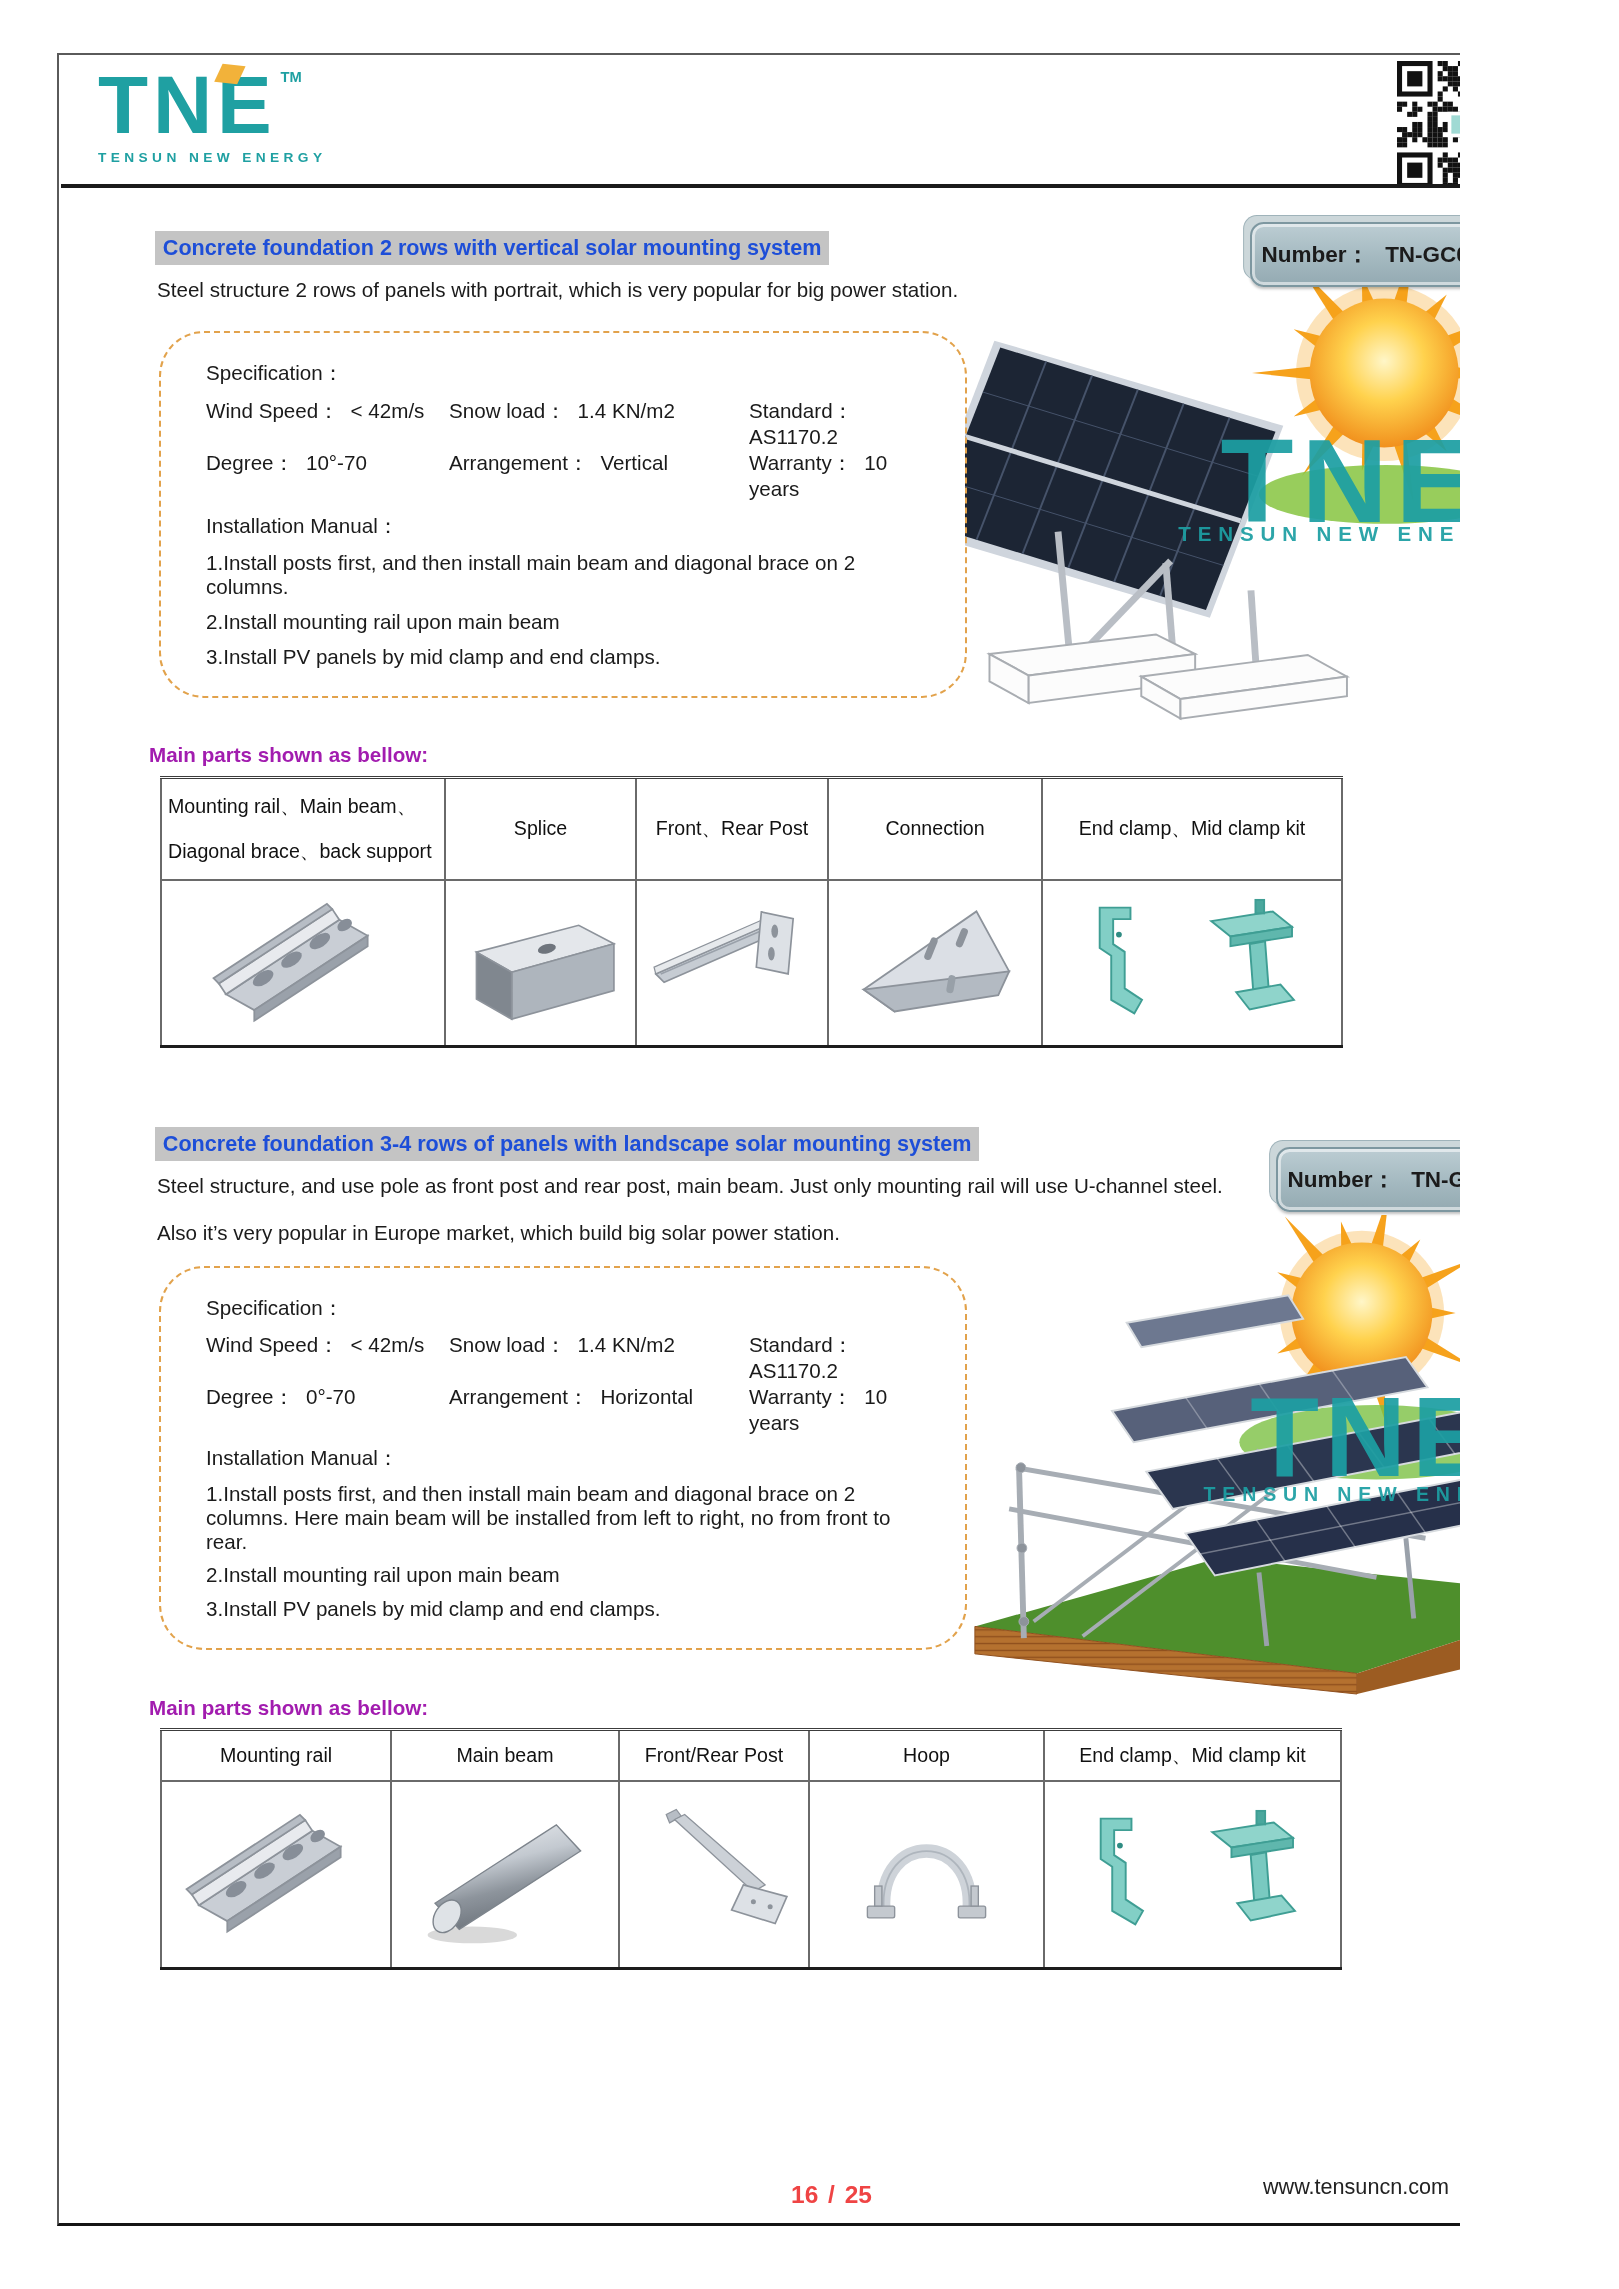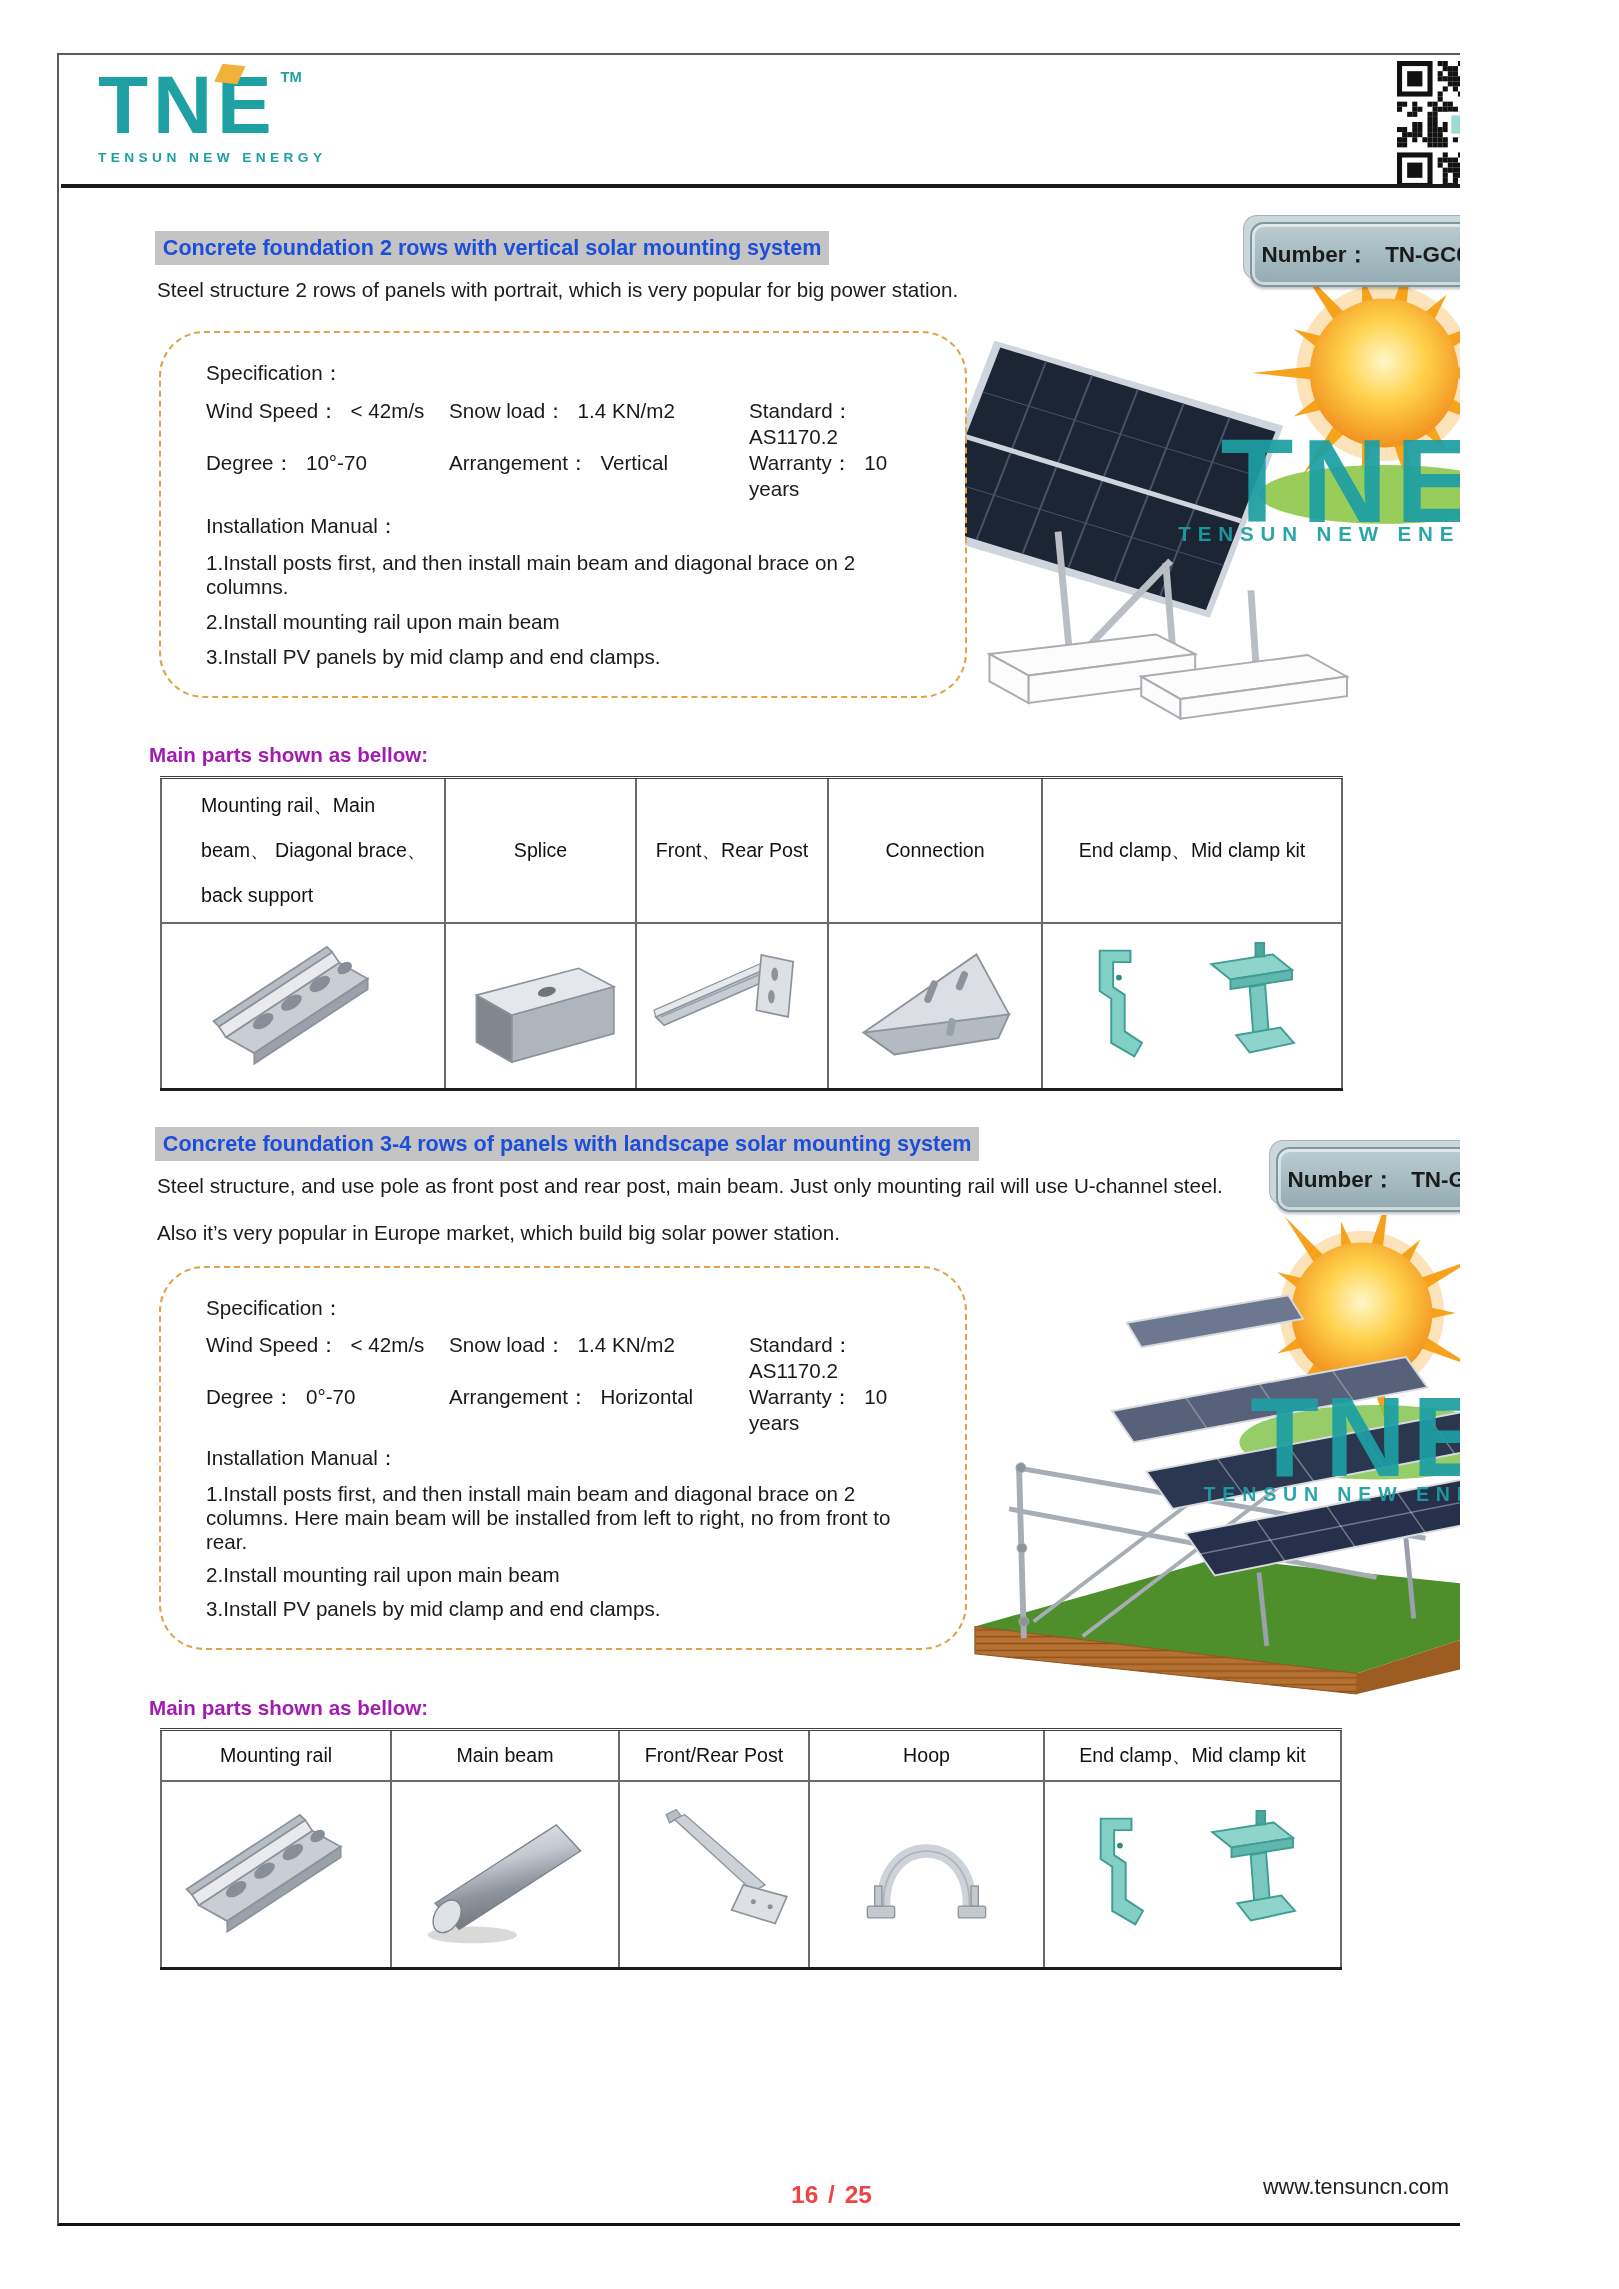--- a/index.html
+++ b/index.html
@@ -37,21 +37,21 @@
   .spec-h{font-size:20.6px;color:#1b1b1b;}
   .spec-grid{display:grid;grid-template-columns:243px 300px 1fr;font-size:20.6px;}
   .sp-l{margin-right:11.8px;}
   .step{font-size:20.6px;color:#1b1b1b;}
   
   .parts-h{font-size:20.6px;font-weight:bold;color:#a21caf;}
   .parts-table{position:absolute;border-collapse:collapse;table-layout:fixed;background:#fff;
                border:2.9px solid #3c3c3c;border-top:3.9px double #3c3c3c;border-bottom:3.9px solid #1c1c1c;}
   .parts-table td{border:2px solid #6a6a6a;font-size:19.6px;color:#111;text-align:center;vertical-align:middle;
                   padding:3.9px 9.8px;box-sizing:border-box;}
-  .parts-table td.tall1{line-height:2.3;text-align:left;padding-left:39px;}
+  .parts-table td.tall1{line-height:2.3;text-align:left;padding-left:6px;}
   .parts-table td.img{padding:3.9px 0;}
   .illo{position:absolute;z-index:1;}
   .footer-page{left:714px;top:2133px;width:235px;text-align:center;font-size:24.5px;font-weight:bold;color:#ef4444;margin-top:48px;}
   .footer-page span{margin:0 4.9px;}
   .website{left:1157px;top:2174px;width:292px;text-align:right;font-size:21.6px;color:#222;}
   svg text{font-family:"Liberation Sans",sans-serif;}
 </style>
 </head>
 <body>
 

